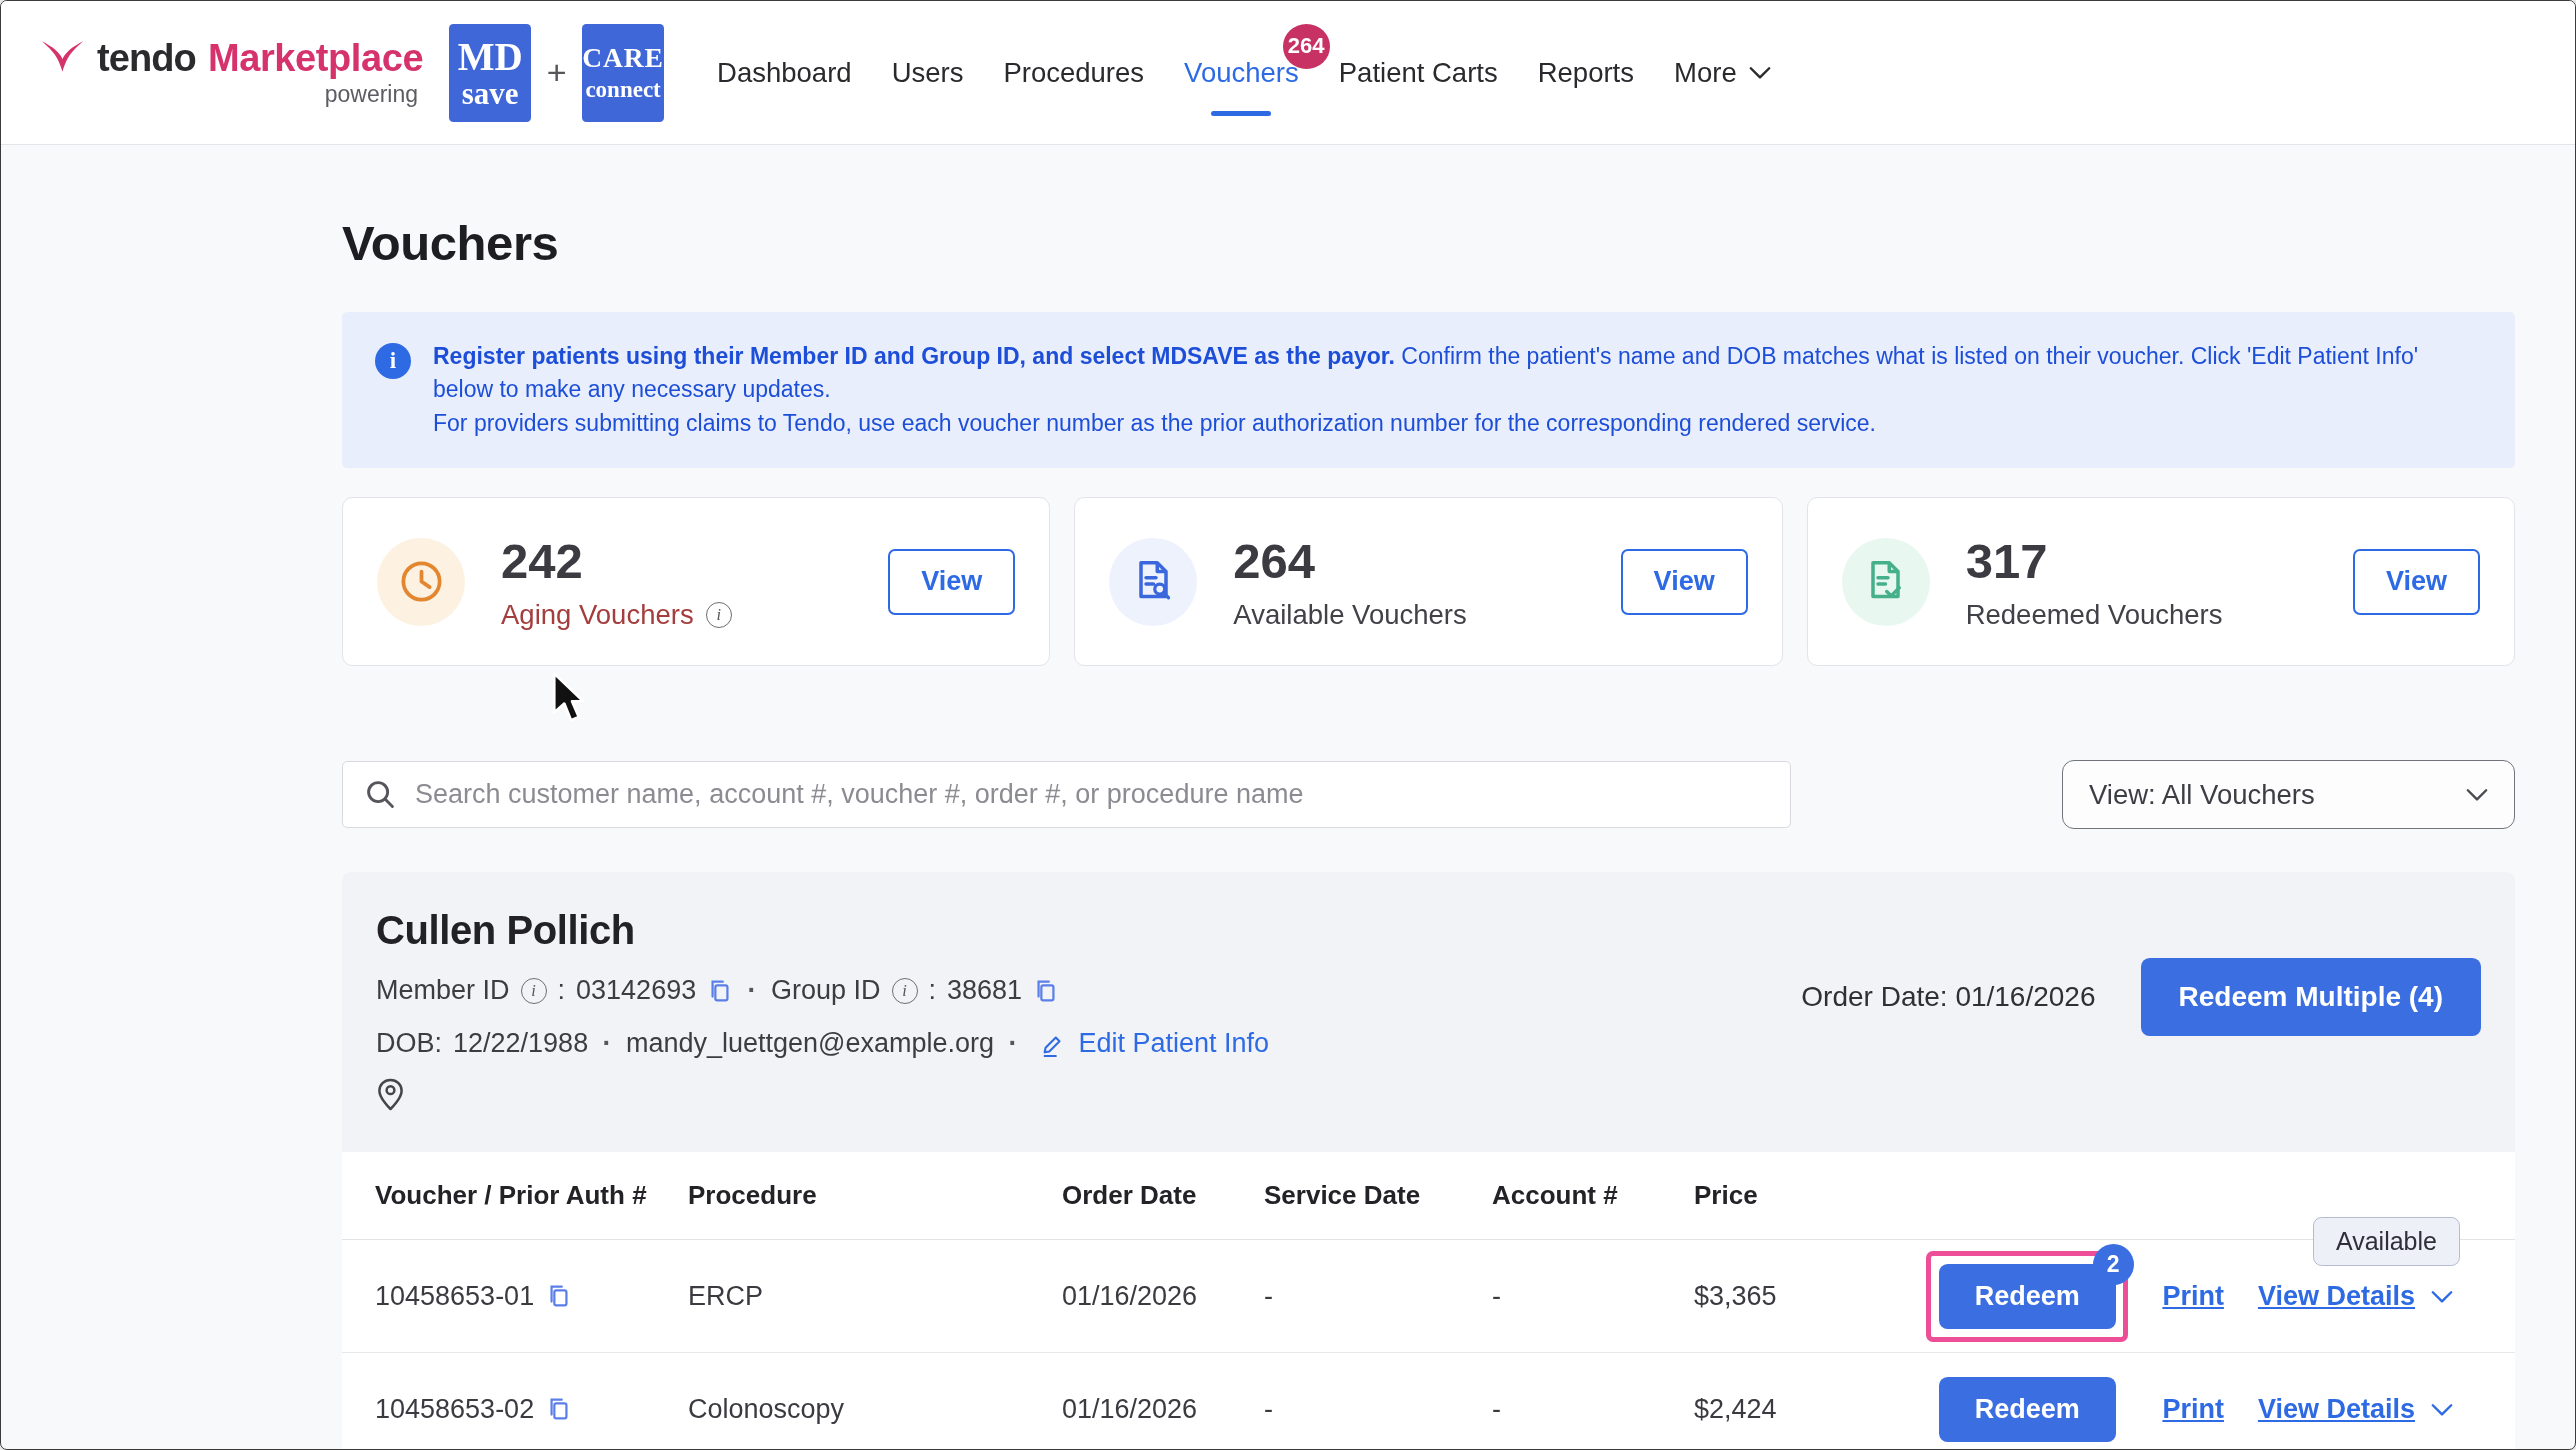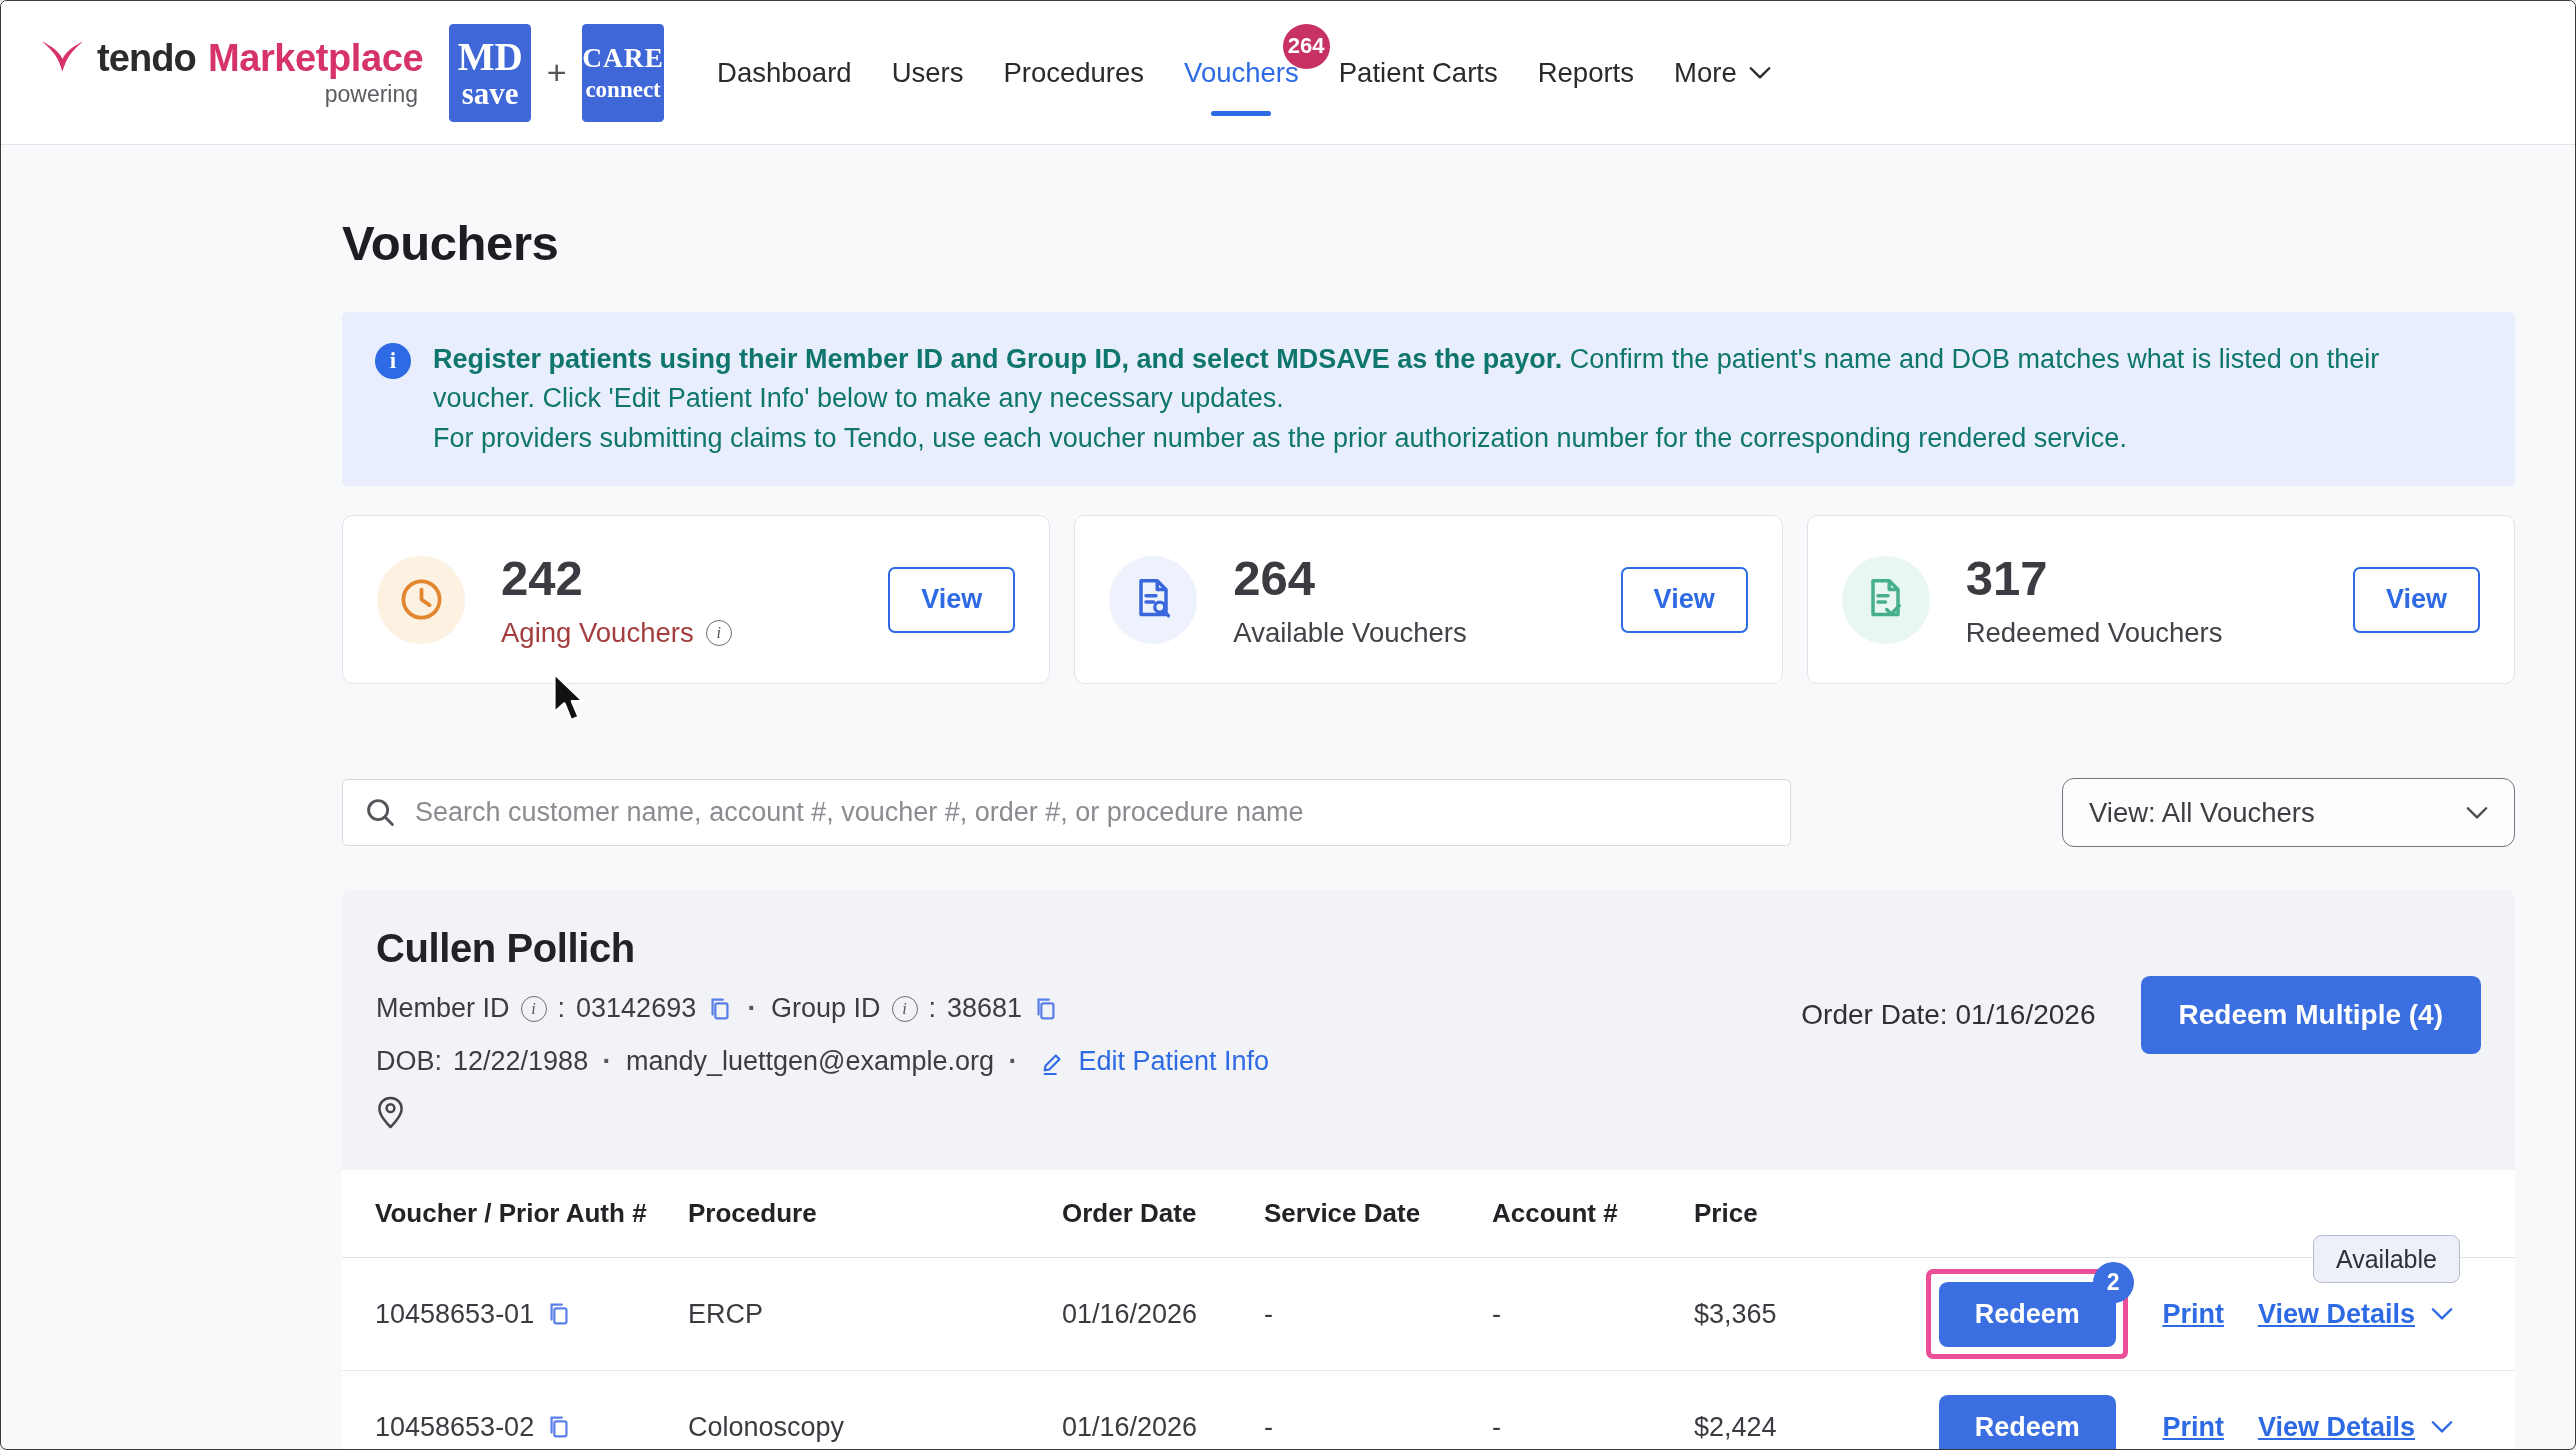--- a/index.html
+++ b/index.html
@@ -53,21 +53,21 @@
 
   .banner {
     margin-top:41px; background:#e8eefb; border-radius:5.2px; padding:27.5px 33px;
     display:flex; gap:22px;
   }
   .banner-info-icon {
     flex:0 0 auto; width:36px; height:36px; border-radius:50%; background:#2d6ae3; color:#fff;
     display:flex; align-items:center; justify-content:center;
     font-size:23px; font-weight:700; font-family:"Liberation Serif", serif; margin-top:3.4px;
   }
-  .banner-text { font-size:27px; line-height:1.47; color:#0f766e; }
+  .banner-text { font-size:23px; line-height:1.47; color:#1d4ed8; }
   .banner-text b { font-weight:700; }
 
   .stats-row { margin-top:29px; display:flex; gap:24px; }
   .stat-card {
     flex:1; background:#fff; border:0.9px solid #e2e3e9; border-radius:10.3px;
     padding:0 34px; height:169px; display:flex; align-items:center;
   }
   .stat-icon-wrap { width:88px; height:88px; border-radius:50%; display:flex; align-items:center; justify-content:center; margin-right:36px; flex:0 0 auto; }
   .tint-orange { background:#fdf1e2; color:#e2862f; }
   .tint-blue   { background:#edf2fd; color:#3b67dd; }

